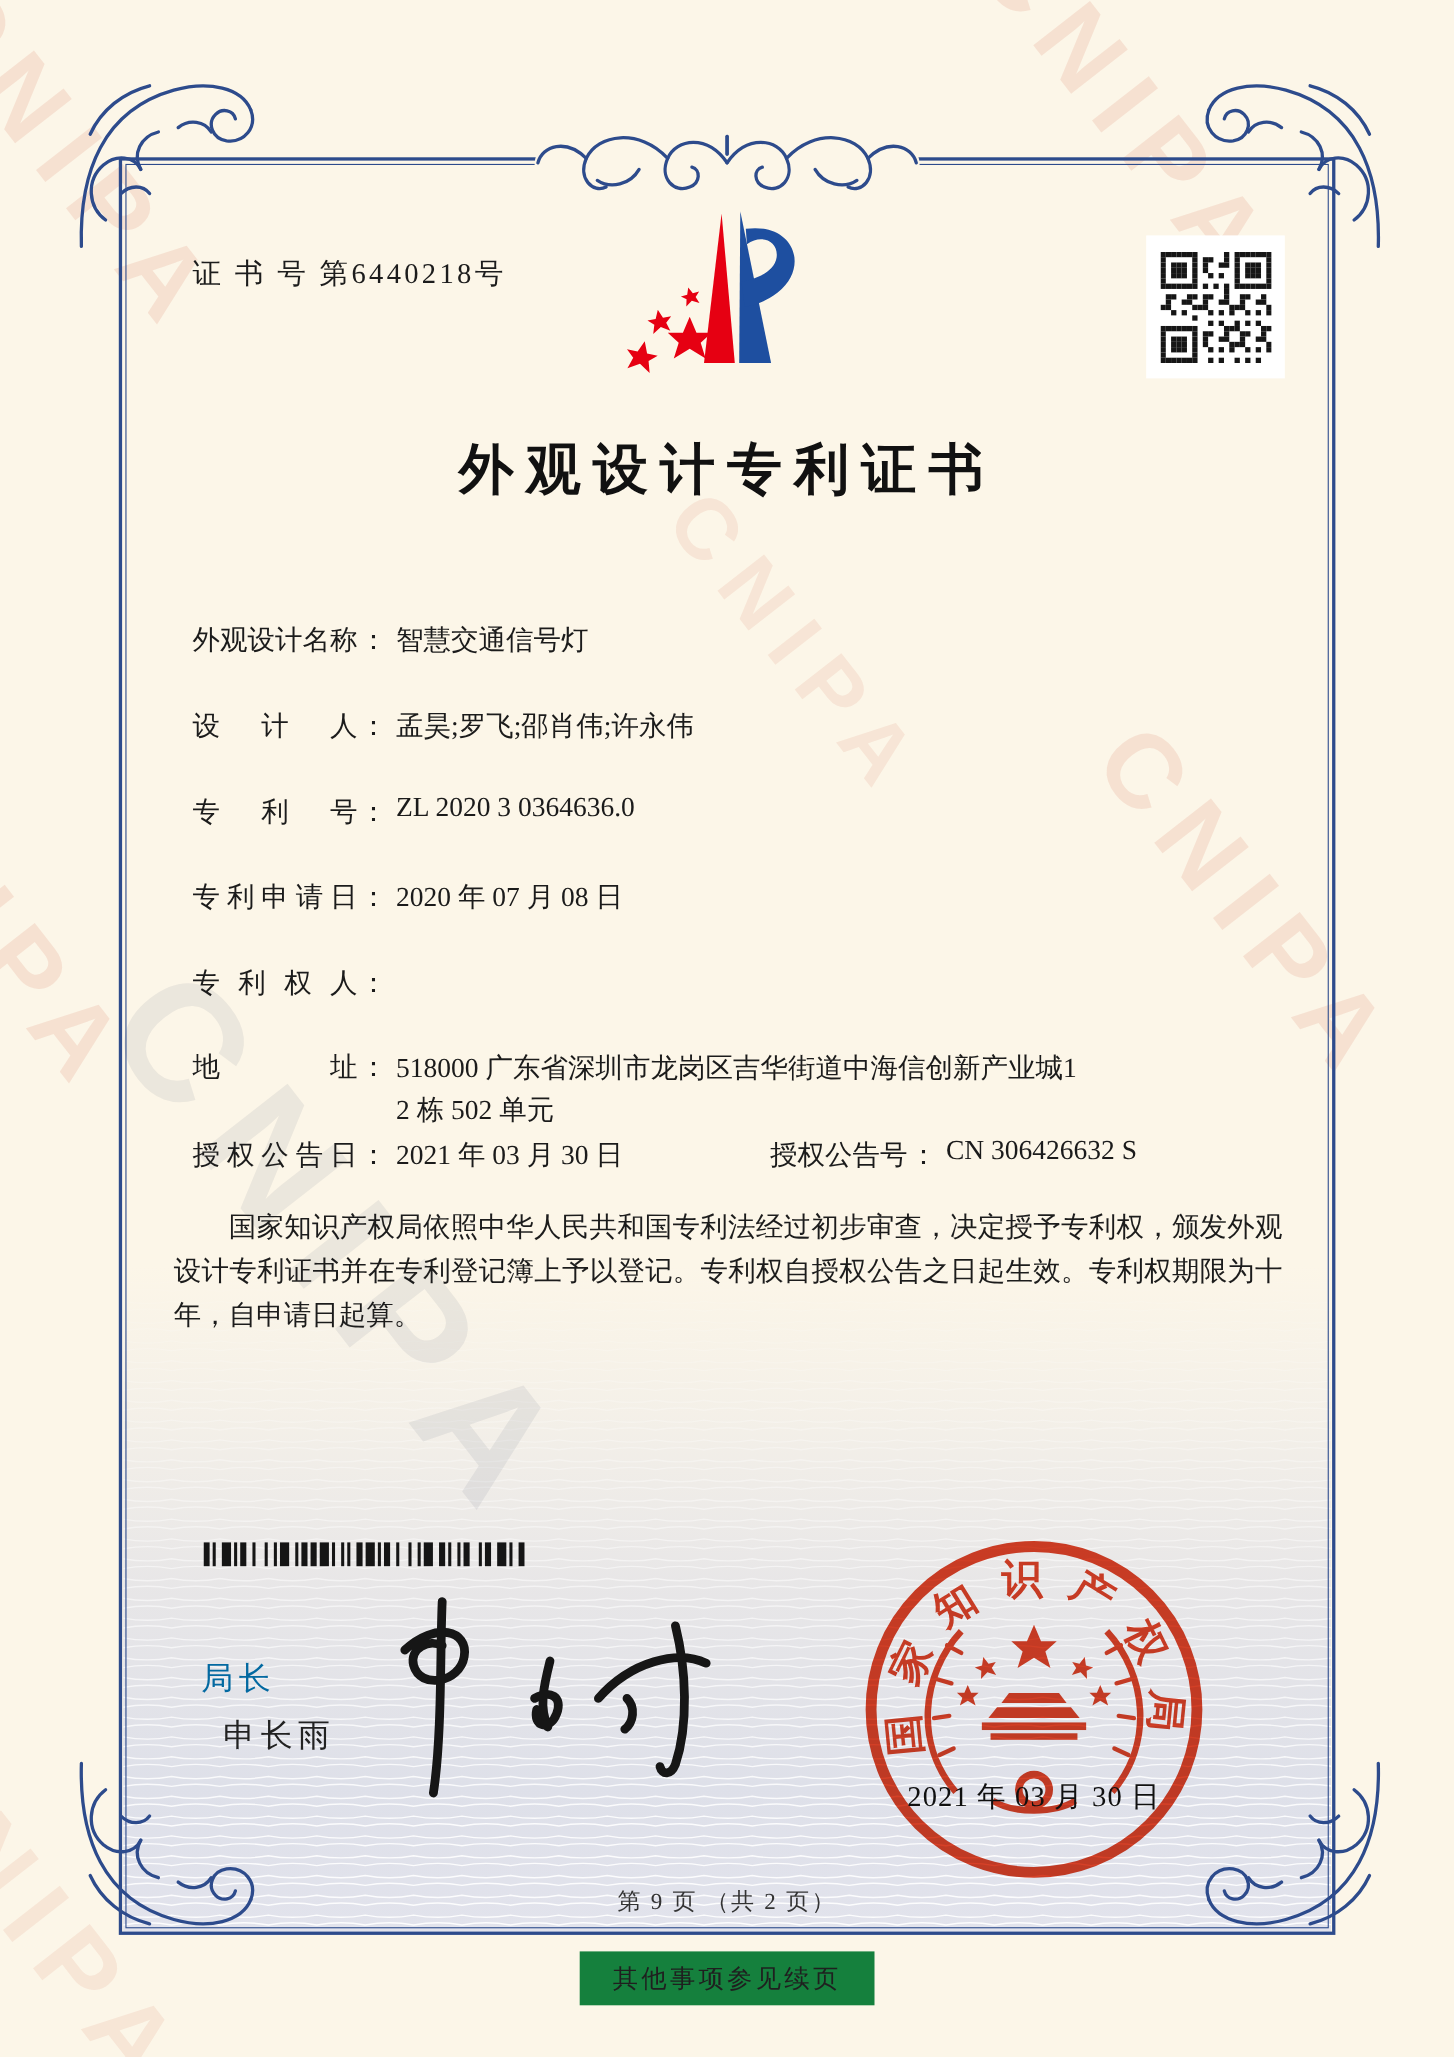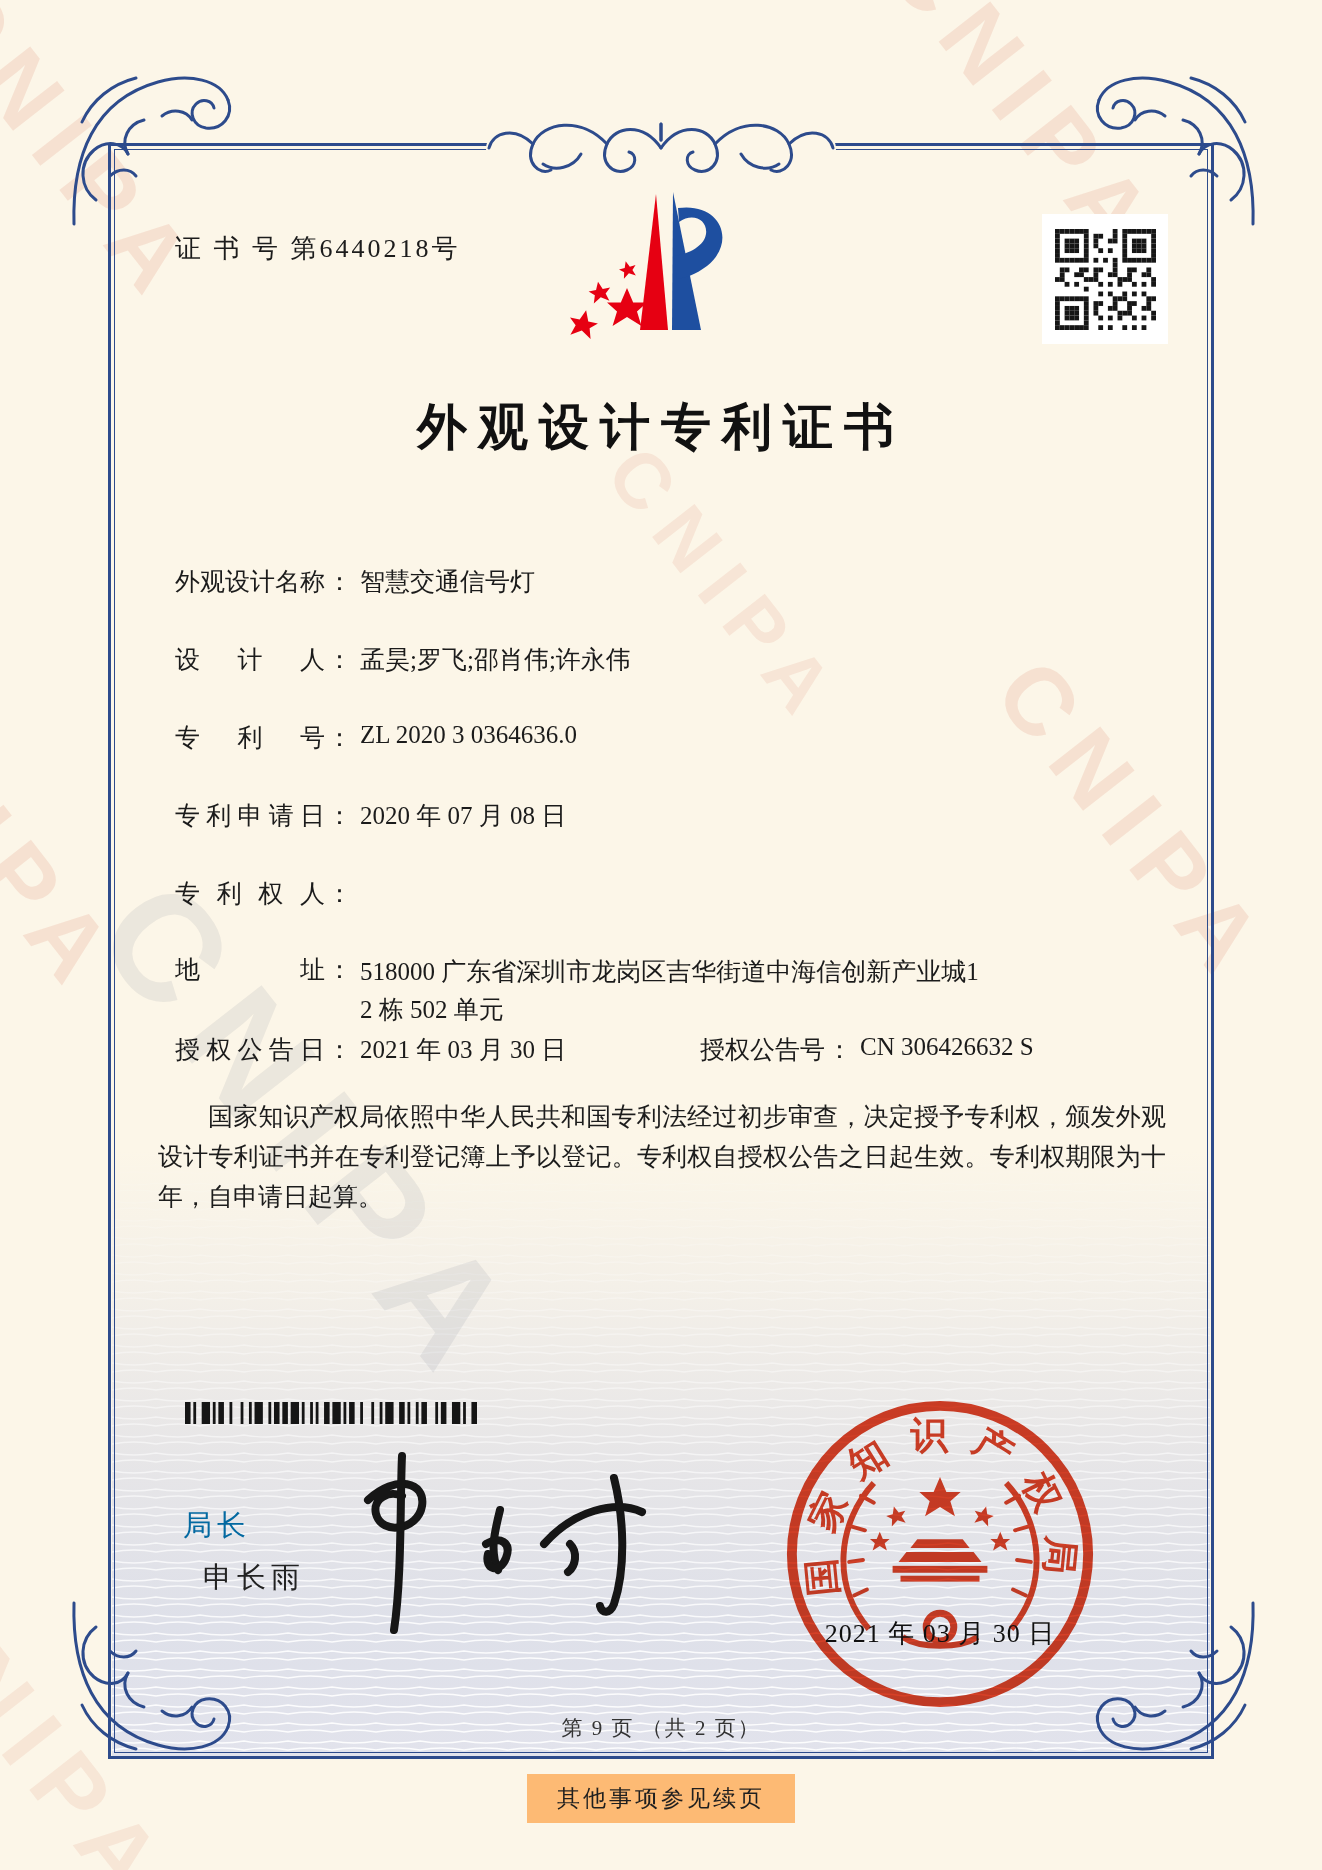--- a/index.html
+++ b/index.html
@@ -64,21 +64,21 @@
                   font-size:29px;font-weight:500;letter-spacing:5px;color:#0369a1;z-index:4;}
   .director-name{position:absolute;left:183px;top:1558px;font-family:Liberation Serif, serif;
                  font-size:29px;font-weight:500;letter-spacing:5px;color:#222;z-index:4;margin-left:20px;}
   .signature{position:absolute;left:330px;top:1448px;z-index:4;}
   .seal{position:absolute;left:782px;top:1396px;width:316px;height:316px;z-index:5;
         mix-blend-mode:multiply;opacity:.95;}
   .seal-date{position:absolute;left:810px;top:1616px;width:260px;text-align:center;
              font-size:26px;letter-spacing:1px;color:#101010;z-index:6;}
   .page-info{position:absolute;left:0;right:0;top:1714px;text-align:center;
              font-size:21px;letter-spacing:2px;color:#333;z-index:4;}
-  .note{position:absolute;left:50%;top:1774px;transform:translateX(-50%);background:#fdba74;
+  .note{position:absolute;left:50%;top:1774px;transform:translateX(-50%);background:#15803d;
         padding:9px 30px;font-size:23px;letter-spacing:3px;color:#1f1f1f;z-index:4;}
 </style>
 </head>
 <body>
 
 <div class="page">
 
   <span class="wm wm-1">CNIPA</span>
   <span class="wm wm-2">CNIPA</span>
   <span class="wm wm-3">CNIPA</span>

